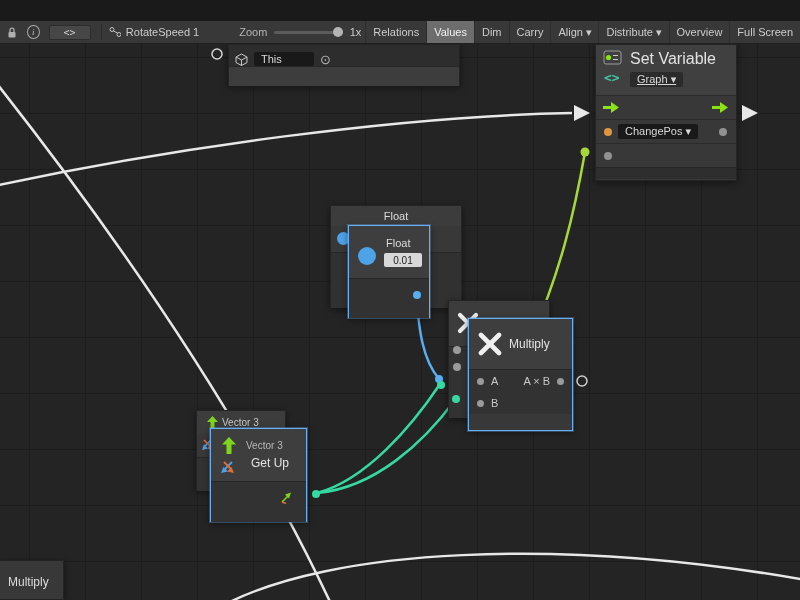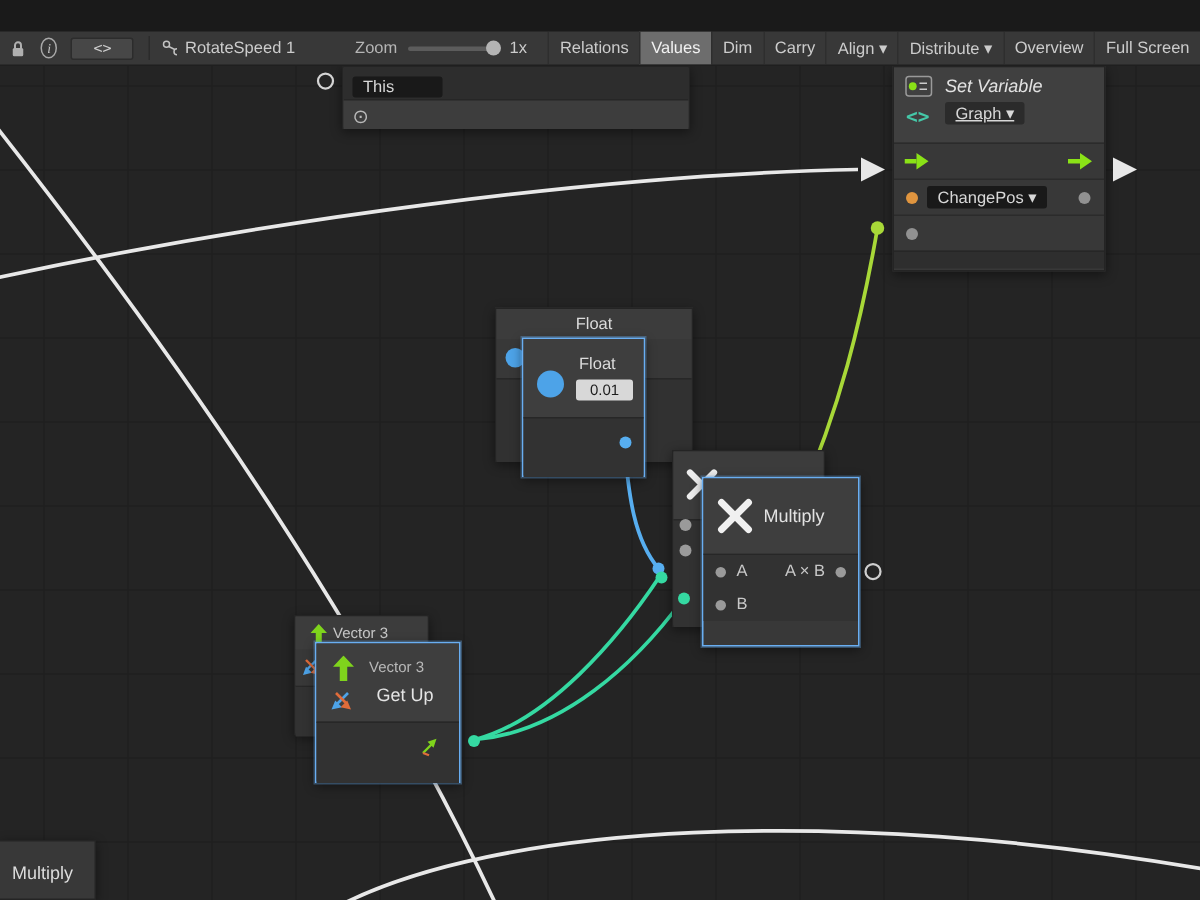--- a/index.html
+++ b/index.html
@@ -23,44 +23,44 @@
   .info-circle{width:12px;height:12px;border:1px solid #a8a8a8;border-radius:50%;
                color:#c8c8c8;font-size:9px;display:flex;align-items:center;justify-content:center;
                font-family:"Liberation Serif",serif;font-style:italic;}
   .code-btn{background:#474747;border:1px solid #2c2c2c;border-radius:2px;color:#cfcfcf;
             padding:1px 14px;margin-right:10px;font-family:"DejaVu Sans Mono",monospace;font-size:10px;}
   .tb-sep{width:1px;height:16px;background:#2b2b2b;margin:0 8px 0 0;}
   .graph-name{color:#cccccc;margin-left:5px;}
   .zoom-label{color:#b5b5b5;margin-left:40px;}
   .zoom-track{position:relative;width:78px;height:3px;background:#5c5c5c;border-radius:2px;margin:0 7px;}
   .zoom-handle{position:absolute;top:-4px;left:86%;width:10px;height:10px;border-radius:50%;background:#b4b4b4;}
-  .zoom-value{color:#cccccc;margin-right:10px;}
+  .zoom-value{color:#cccccc;}
   .tb-btns{display:flex;height:100%;align-items:stretch;margin-left:4px;}
   .tb-btn{display:flex;align-items:center;padding:0 7px;color:#cccccc;border-left:1px solid #2e2e2e;}
   .tb-btn.active{background:#6d6d6d;color:#f2f2f2;}
   
   .canvas{position:absolute;left:0;top:44px;width:800px;height:556px;background:#242424;
           background-image:linear-gradient(#1d1d1d 1px,transparent 1px),
                            linear-gradient(90deg,#1d1d1d 1px,transparent 1px);
           background-size:56px 56px;background-position:29px 13px;overflow:hidden;}
   .wires{position:absolute;left:0;top:0;width:800px;height:556px;pointer-events:none;}
   .under{z-index:1;} .over{z-index:4;}
   
   .node{position:absolute;background:#383838;border:1px solid #242424;box-sizing:border-box;
         box-shadow:0 2px 7px rgba(0,0,0,.45);z-index:2;font-size:11px;}
   .node.selected{border:1px solid #69aef2;box-shadow:0 0 0 1px rgba(105,174,242,.35),0 2px 7px rgba(0,0,0,.45);z-index:3;}
   .chip{display:inline-block;background:#191919;color:#d8d8d8;border-radius:2px;padding:1px 7px;font-size:11px;}
   .dot{position:absolute;border-radius:50%;}
   
-  .this-head{height:21px;background:#2d2d2d;display:flex;align-items:flex-start;gap:6px;padding:0 6px;flex-direction:column;}
+  .this-head{height:21px;background:#2d2d2d;display:flex;align-items:flex-end;gap:6px;padding:0 6px;}
   .this-body{height:19px;background:#3d3d3d;border-top:1px solid #262626;}
   .target-glyph{color:#b8b8b8;font-size:13px;line-height:1;}
   
   .sv-head{height:50px;background:#404040;display:flex;padding:4px 6px 0 6px;box-sizing:border-box;gap:4px;}
-  .sv-title{color:#e2e2e2;font-size:12px;margin-top:1px;font-style:italic;}
+  .sv-title{color:#e2e2e2;font-size:16px;margin-top:1px;}
   .sv-body{background:#383838;}
   .sv-row{position:relative;height:23px;border-top:1px solid #2b2b2b;display:flex;align-items:center;}
   .sv-foot{height:11px;background:#2e2e2e;border-top:1px solid #262626;}
   .flow-arrow{position:absolute;top:5px;}
   
   .fl-title{height:20px;background:#3c3c3c;display:flex;align-items:center;justify-content:center;color:#dcdcdc;}
   .fl-row{height:26px;background:#383838;position:relative;}
   .fl-bodyback{height:55px;background:#313131;border-top:1px solid #272727;}
   .float-field{position:absolute;left:35px;top:27px;width:38px;height:14px;background:#d8d8d8;color:#1c1c1c;
                border-radius:2px;font-size:10px;display:flex;align-items:center;justify-content:center;}

